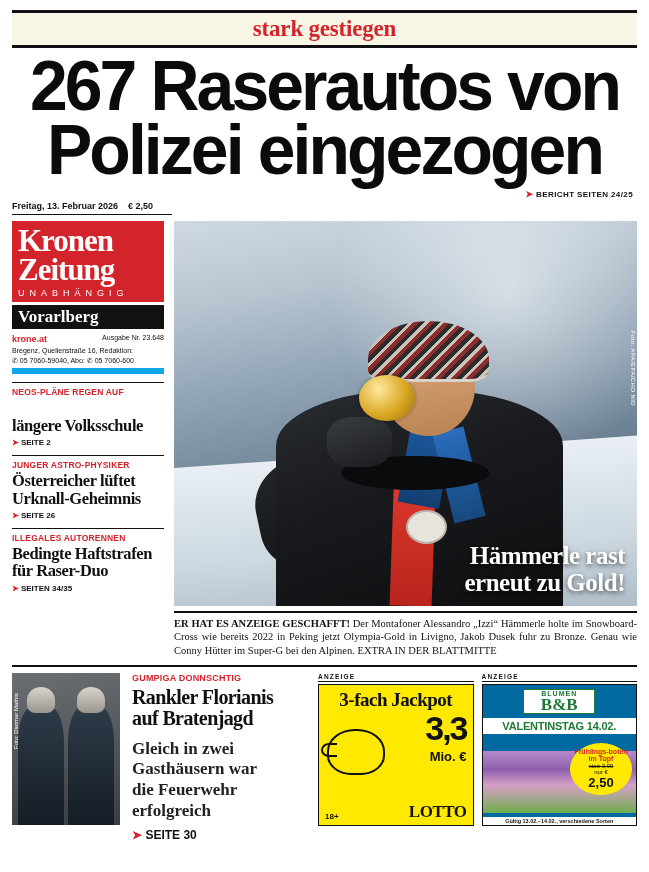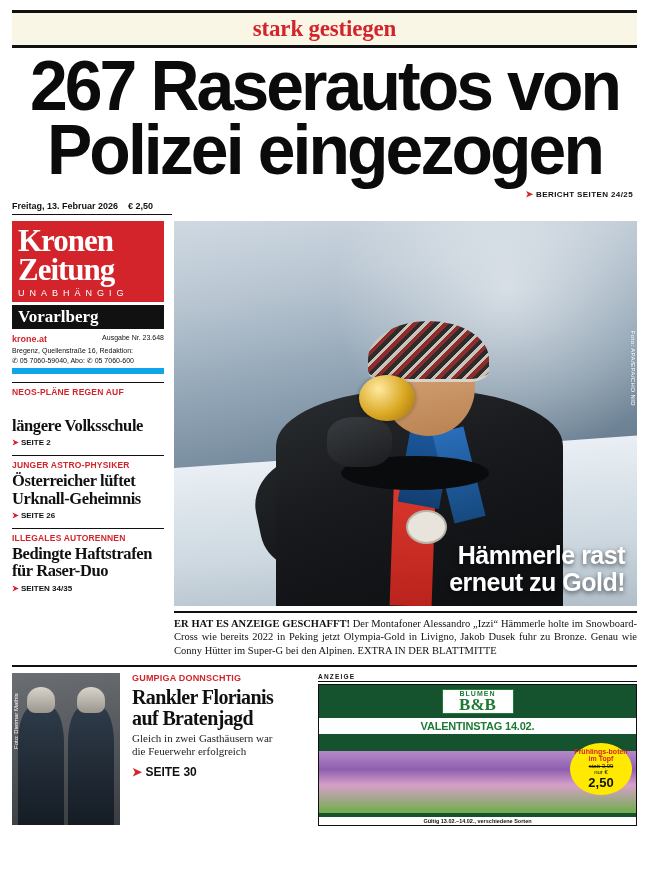--- a/index.html
+++ b/index.html
@@ -237,21 +237,21 @@
     letter-spacing: 0.4px;
     color:#fff;
     white-space: nowrap;
   }
   .photo-title {
     position:absolute;
     right: 12px;
     bottom: 10px;
     text-align: right;
     color:#fff;
-    font-family:Liberation Sans, sans-serif;
+    font-family:Liberation Serif, serif;
     font-weight:bold;
     font-size: 25px;
     line-height: 1.08;
     letter-spacing:-0.5px;
     text-shadow: 0 2px 5px rgba(0,0,0,0.6);
   }
 
   .photo-caption {
     border-top: 2px solid #111;
     margin-top: 5px;
@@ -295,22 +295,22 @@
     transform: rotate(-90deg); transform-origin: left top;
     font-size:6px; color:#fff; white-space:nowrap;
   }
   .bot-text { width: 182px; flex:none; padding-left:4px; }
   .bot-text .t-kicker { color:#d3242b; font-size:9px; font-weight:bold; letter-spacing:0.2px; }
   .bot-text .t-title {
     font-family:"Liberation Serif", serif; font-weight:bold;
     font-size: 20px; line-height:1.04; letter-spacing:-0.6px; margin-top:4px;
   }
   .bot-text .t-sub {
-    font-family:"Liberation Serif", serif; font-weight:normal;
-    font-size: 11px; line-height:1.22; margin-top:3px; color:#222;
+    font-family:"Liberation Serif", serif; font-weight:bold;
+    font-size: 17px; line-height:1.22; margin-top:10px; color:#222;
   }
   .bot-text .t-page { font-size:12px; font-weight:bold; margin-top:6px; }
   .bot-text .t-page .dot { color:#d3242b; }
 
   .ad { flex:1; position:relative; }
   .ad .ad-label {
     font-size: 6.5px; letter-spacing:1.2px; font-weight:bold;
     border-bottom:1px solid #111; padding-bottom:1px; margin-bottom:2px;
   }
   .ad-lotto {
@@ -340,21 +340,21 @@
   }
   .ad-lotto .age {
     position:absolute; left:6px; bottom:4px; font-size:8px; font-weight:bold;
   }
   .ad-lotto .brand {
     position:absolute; right:6px; bottom:3px;
     font-family:"Liberation Serif", serif; font-weight:bold; font-size:17px;
     letter-spacing:-0.5px;
   }
   .ad-blumen {
-    background:#14532d; height:142px; position:relative; overflow:hidden;
+    background:#0369a1; height:142px; position:relative; overflow:hidden;
     border:1px solid #111; color:#fff;
   }
   .ad-blumen .logo {
     background:#fff; color:#1e7a34; margin:4px auto 0; width:72px;
     text-align:center; border:1px solid #1e7a34;
   }
   .ad-blumen .logo .l1 { font-size:7px; font-weight:bold; letter-spacing:1px; }
   .ad-blumen .logo .l2 { font-family:"Liberation Serif", serif; font-weight:bold; font-size:17px; line-height:0.95; }
   .ad-blumen .vday {
     background:#fff; color:#1e7a34; font-weight:bold; font-size:11px;
@@ -511,20 +511,31 @@
       <div class="t-sub">
         <span>Gleich in zwei Gasthäusern war</span><br>
         <span>die Feuerwehr erfolgreich</span>
       </div>
       <div class="t-page">
         <span class="dot">➤</span>
         <span>SEITE 30</span>
       </div>
     </div>
 
+    <div class="ad">
+      <div class="ad-label">ANZEIGE</div>
+      <div class="ad-lotto">
+        <div class="jp">3-fach Jackpot</div>
+        <div class="pig"></div>
+        <div class="big">3,3</div>
+        <div class="mio">Mio. €</div>
+        <div class="age">18+</div>
+        <div class="brand">LOTTO</div>
+      </div>
+    </div>
 
     <div class="ad">
       <div class="ad-label">ANZEIGE</div>
       <div class="ad-blumen">
         <div class="logo">
           <div class="l1">BLUMEN</div>
           <div class="l2">B&amp;B</div>
         </div>
         <div class="vday">VALENTINSTAG 14.02.</div>
         <div class="flowers"></div>

